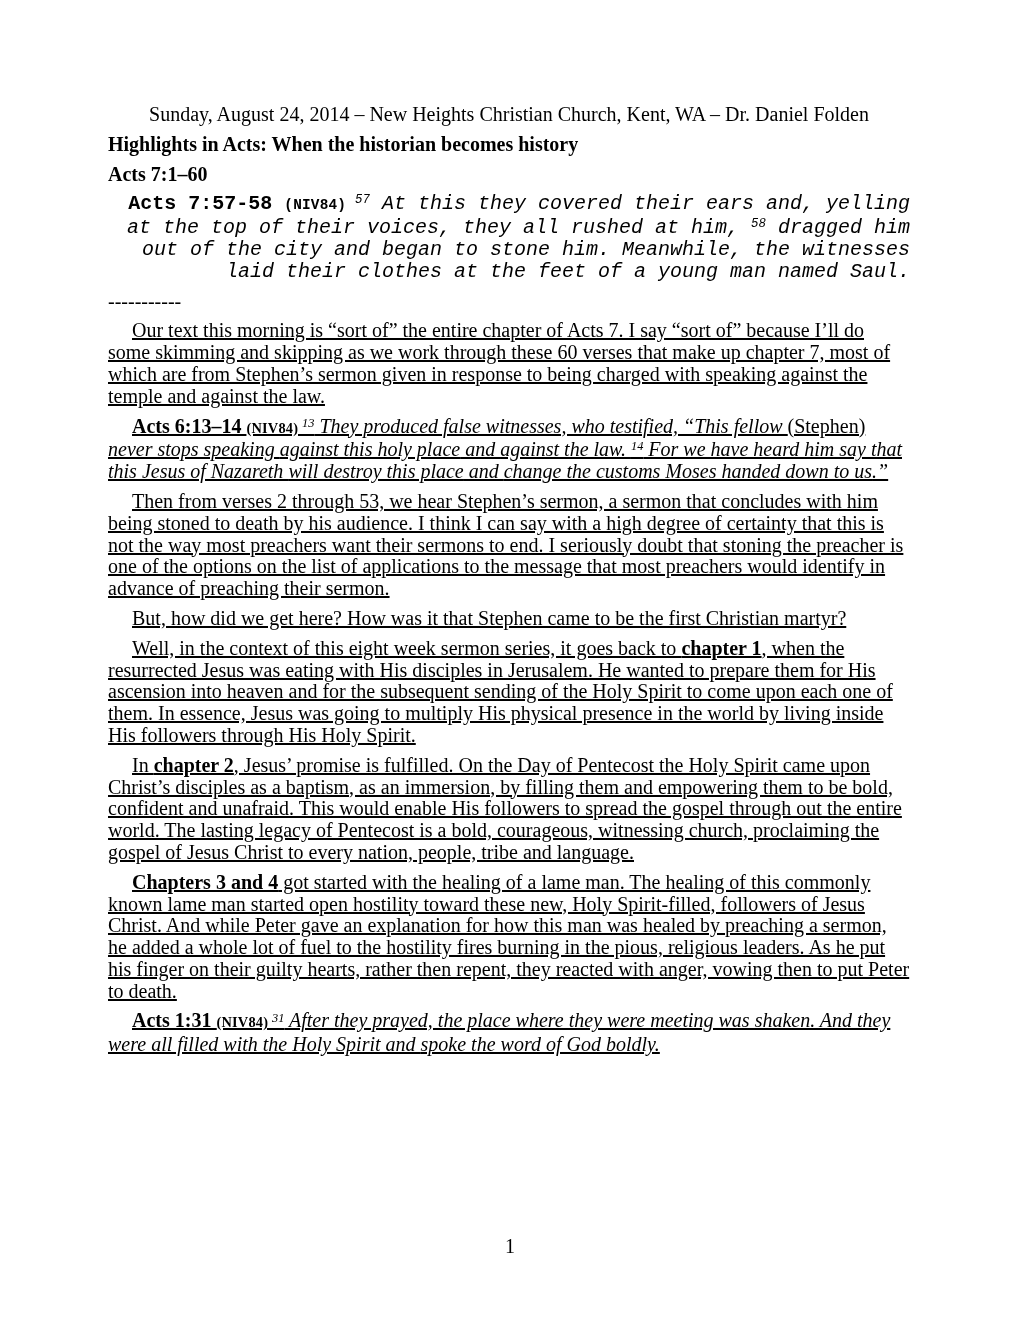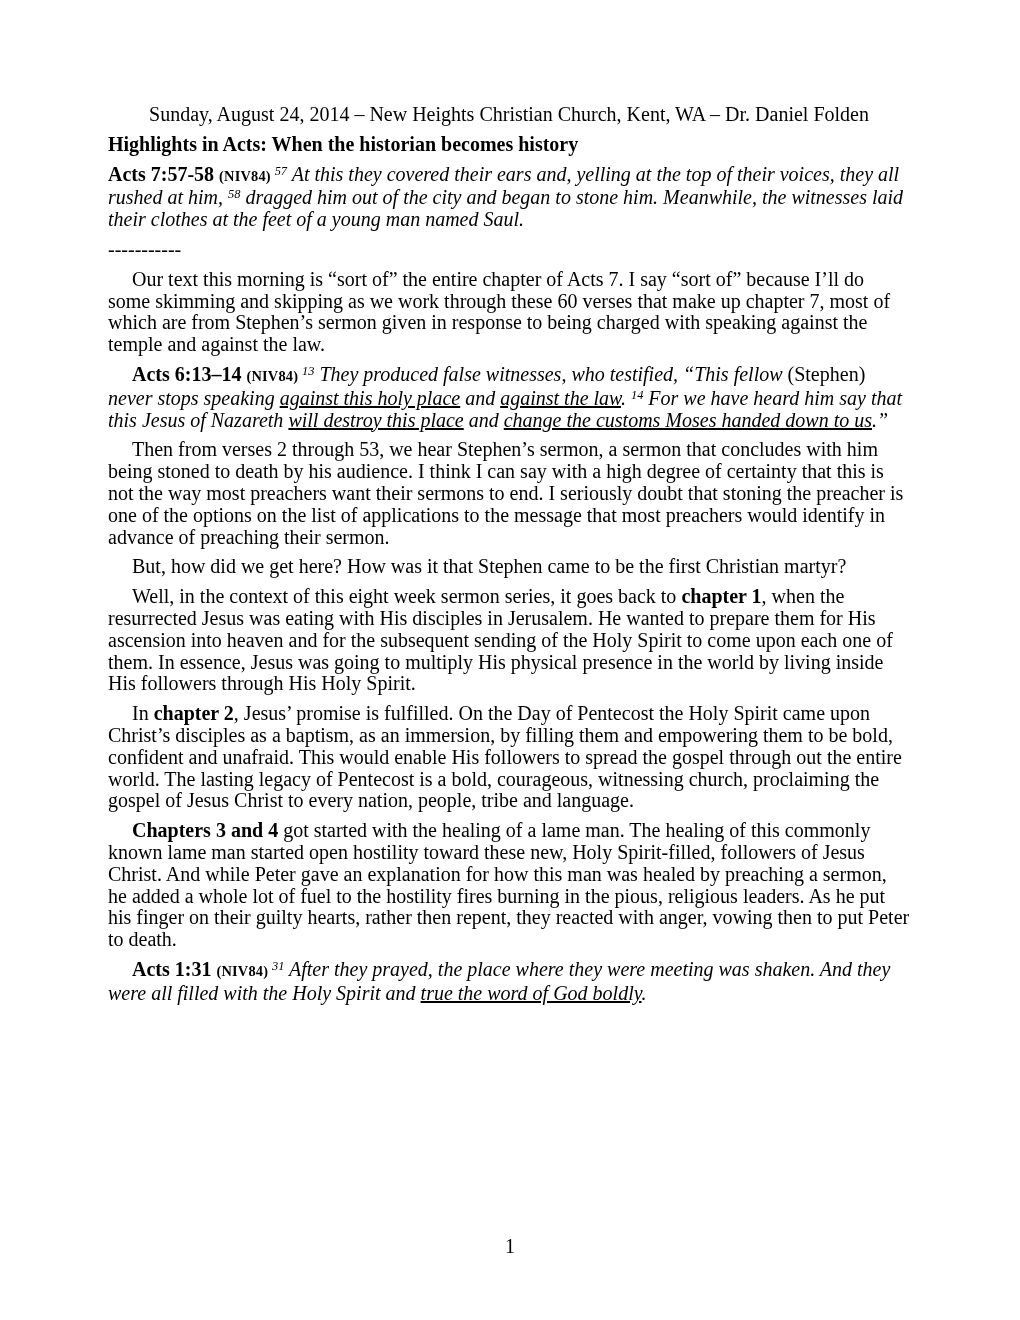--- a/index.html
+++ b/index.html
@@ -18,22 +18,22 @@
     line-height: 21.8px;
     overflow: hidden;
   }
   .content {
     position: absolute;
     left: 108px;
     top: 104px;
     width: 802px;
   }
   .content p { margin: 0 0 8px 0; }
-  .center { text-align: left; }
-  .indent { text-indent: 24px; }
+  .center { text-align: right; font-family: Liberation Mono, monospace; }
+  .indent { text-indent: 24px; text-decoration: underline; }
   .dateline { text-align: center; margin: 0 0 8px 0; }
   .doc-title, .doc-subtitle { text-align: left; font-weight: bold; margin: 0; }
   .bold { font-weight: bold; }
   .italic { font-style: italic; }
   .underline { text-decoration: underline; text-align: center; }
   .smallcaps { font-size: 0.72em; letter-spacing: 0.2px; }
   sup.vnum {
     font-size: 0.62em;
     line-height: 0;
     vertical-align: baseline;
@@ -48,27 +48,28 @@
     text-align: center;
   }
 </style>
 </head>
 <body>
 
 <div class="page">
   <div class="content">
     <p class="dateline">Sunday, August 24, 2014 – New Heights Christian Church, Kent, WA – Dr. Daniel Folden</p>
     <p class="doc-title">Highlights in Acts: When the historian becomes history</p>
+    <p class="doc-subtitle">Acts 7:1–60</p>
     <div>
         <p class="center"><span class="bold">Acts 7:57-58 </span><span class="bold smallcaps">(NIV84) </span><sup class="vnum italic">57</sup><span class="italic"> At this they covered their ears and, yelling at the top of their voices, they all rushed at him, </span><sup class="vnum italic">58</sup><span class="italic"> dragged him out of the city and began to stone him. Meanwhile, the witnesses laid their clothes at the feet of a young man named Saul.</span></p>
         <p class=""><span class="">-----------</span></p>
         <p class=" indent"><span class="">Our text this morning is “sort of” the entire chapter of Acts 7. I say “sort of” because I’ll do some skimming and skipping as we work through these 60 verses that make up chapter 7, most of which are from Stephen’s sermon given in response to being charged with speaking against the temple and against the law.</span></p>
         <p class=" indent"><span class="bold">Acts 6:13–14 </span><span class="bold smallcaps">(NIV84) </span><sup class="vnum italic">13</sup><span class="italic"> They produced false witnesses, who testified, “This fellow </span><span class="">(Stephen) </span><span class="italic">never stops speaking </span><span class="italic underline">against this holy place</span><span class="italic"> and </span><span class="italic underline">against the law</span><span class="italic">. </span><sup class="vnum italic">14</sup><span class="italic"> For we have heard him say that this Jesus of Nazareth </span><span class="italic underline">will destroy this place</span><span class="italic"> and </span><span class="italic underline">change the customs Moses handed down to us</span><span class="italic">.”</span></p>
         <p class=" indent"><span class="">Then from verses 2 through 53, we hear Stephen’s sermon, a sermon that concludes with him being stoned to death by his audience. I think I can say with a high degree of certainty that this is not the way most preachers want their sermons to end. I seriously doubt that stoning the preacher is one of the options on the list of applications to the message that most preachers would identify in advance of preaching their sermon.</span></p>
         <p class=" indent"><span class="">But, how did we get here? How was it that Stephen came to be the first Christian martyr?</span></p>
         <p class=" indent"><span class="">Well, in the context of this eight week sermon series, it goes back to </span><span class="bold">chapter 1</span><span class="">, when the resurrected Jesus was eating with His disciples in Jerusalem. He wanted to prepare them for His ascension into heaven and for the subsequent sending of the Holy Spirit to come upon each one of them. In essence, Jesus was going to multiply His physical presence in the world by living inside His followers through His Holy Spirit.</span></p>
         <p class=" indent"><span class="">In </span><span class="bold">chapter 2</span><span class="">, Jesus’ promise is fulfilled. On the Day of Pentecost the Holy Spirit came upon Christ’s disciples as a baptism, as an immersion, by filling them and empowering them to be bold, confident and unafraid. This would enable His followers to spread the gospel through out the entire world. The lasting legacy of Pentecost is a bold, courageous, witnessing church, proclaiming the gospel of Jesus Christ to every nation, people, tribe and language.</span></p>
         <p class=" indent"><span class="bold">Chapters 3 and 4</span><span class=""> got started with the healing of a lame man. The healing of this commonly known lame man started open hostility toward these new, Holy Spirit-filled, followers of Jesus Christ. And while Peter gave an explanation for how this man was healed by preaching a sermon, he added a whole lot of fuel to the hostility fires burning in the pious, religious leaders. As he put his finger on their guilty hearts, rather then repent, they reacted with anger, vowing then to put Peter to death.</span></p>
-        <p class=" indent"><span class="bold">Acts 1:31 </span><span class="bold smallcaps">(NIV84) </span><sup class="vnum italic">31</sup><span class="italic"> After they prayed, the place where they were meeting was shaken. And they were all filled with the Holy Spirit and </span><span class="italic underline">true the word of God boldly</span><span class="italic">.</span></p>
+        <p class=" indent"><span class="bold">Acts 1:31 </span><span class="bold smallcaps">(NIV84) </span><sup class="vnum italic">31</sup><span class="italic"> After they prayed, the place where they were meeting was shaken. And they were all filled with the Holy Spirit and </span><span class="italic underline">spoke the word of God boldly</span><span class="italic">.</span></p>
       </div>
   </div>
   <div class="footer">1</div>
 </div>
 
 </body></html>

